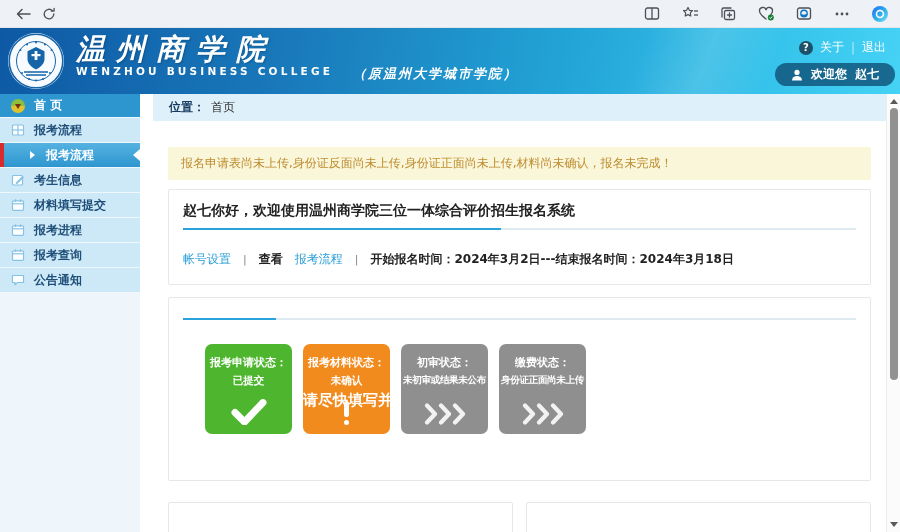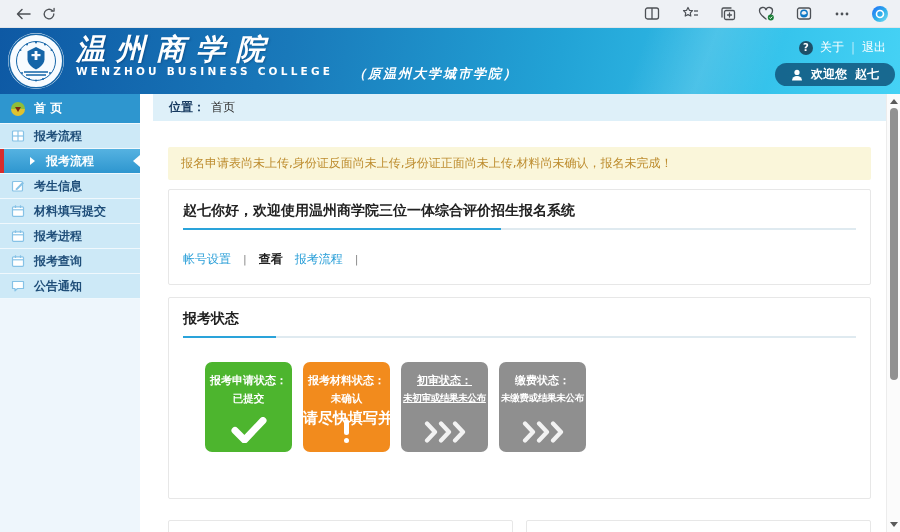--- a/index.html
+++ b/index.html
@@ -32,21 +32,21 @@
   .header-links { position:absolute; right:14px; top:11px; display:flex; align-items:center; gap:7px; font-size:12px; }
   .q-circle { width:14px; height:14px; border-radius:50%; background:rgba(20,40,60,.75); color:#fff; font-size:10px; font-weight:bold; display:flex; align-items:center; justify-content:center; }
   .hlink { color:#fff; text-decoration:none; cursor:pointer; }
   .hsep { color:rgba(255,255,255,.6); }
   .welcome-pill { position:absolute; right:5px; top:35px; height:23px; background:rgba(13,75,115,.78); border-radius:12px; display:flex; align-items:center; gap:8px; padding:0 16px; font-size:12px; font-weight:bold; cursor:pointer; }
 
   
   .app { display:flex; height:438px; }
   .sidebar { width:140px; background:#eef6fc; display:flex; flex-direction:column; }
   .side-item { height:25px; background:#cde9f7; border-bottom:1px solid #f0f8fd; display:flex; align-items:center; padding-left:11px; gap:9px; font-size:12px; font-weight:bold; color:#1f4e79; cursor:pointer; position:relative; }
-  .side-item.home { height:30px; background:#2e96cf; color:#fff; }
+  .side-item.home { height:24px; background:#2e96cf; color:#fff; }
   .side-item.active { background:linear-gradient(180deg,#55b2e1,#2e96cf); color:#fff; padding-left:30px; }
   .side-item.active::before { content:""; position:absolute; left:0; top:0; bottom:0; width:4px; background:#d72c2c; }
   .side-item.active::after { content:""; position:absolute; right:0; top:50%; margin-top:-6px; border:6px solid transparent; border-right:7px solid #fff; }
   .tri-right { width:0; height:0; border:4px solid transparent; border-left:5px solid #fff; margin-right:-2px; }
   .home-circle { width:14px; height:14px; border-radius:50%; background:linear-gradient(180deg,#8fbe3a 48%,#dfc22e 52%); display:flex; align-items:center; justify-content:center; }
   .home-circle i { width:0; height:0; border:3.5px solid transparent; border-top:5px solid #7a2b14; margin-top:4px; }
   .side-filler { flex:1; background:#eef6fc; }
 
   .main { flex:1; display:flex; flex-direction:column; background:#fff; margin-right:14px;padding-left:13px; }
   .breadcrumb { height:27px; background:#def0f9; display:flex; align-items:center; padding-left:16px; font-size:12px; color:#333; gap:6px; }
@@ -284,25 +284,25 @@
         <h2 class="panel-title">赵七你好，欢迎使用温州商学院三位一体综合评价招生报名系统</h2>
         <div class="underline u-wide">
             <i></i>
           </div>
         <div class="links-row">
           <a class="tlink">帐号设置</a>
           <span class="sep">|</span>
           <span class="strong">查看</span>
           <a class="tlink">报考流程</a>
           <span class="sep">|</span>
+          <span class="strong">开始报名时间：2024年3月2日---结束报名时间：2024年3月18日</span>
         </div>
       </section>
 
       <section class="panel status">
-        <h2 class="panel-title">报考状态</h2>
         <div class="underline u-small">
             <i></i>
           </div>
         <div class="cards">
 
           <div class="card" style="background-color: rgb(77, 181, 46);">
             <div class="l1">报考申请状态：</div>
             <div class="l2">已提交</div>
             <div class="card-icon">
               <svg width="36" height="26" viewBox="0 0 36 26">
@@ -314,33 +314,33 @@
           <div class="card" style="background-color: rgb(242, 139, 29);">
             <div class="l1">报考材料状态：</div>
             <div class="l2">未确认</div>
             <div class="l3">请尽快填写并确认</div>
             <div class="card-icon excl">
               <span class="bar"></span>
                 <span class="dot"></span>
             </div>
           </div>
 
-          <div class="card" style="background-color: rgb(143, 143, 143); text-decoration: underline;">
+          <div class="card" style="background-color: rgb(143, 143, 143);">
             <div class="l1">初审状态：</div>
             <div class="l2 tiny">未初审或结果未公布</div>
             <div class="card-icon">
               <svg width="44" height="22" viewBox="0 0 44 22">
                   <path d="M4 2.5 l8 8.5 -8 8.5 M18 2.5 l8 8.5 -8 8.5 M32 2.5 l8 8.5 -8 8.5" stroke="#f2f2f2" stroke-width="4.2" fill="none" stroke-linecap="round" stroke-linejoin="round"></path>
                 </svg>
             </div>
           </div>
 
           <div class="card" style="background-color: rgb(143, 143, 143);">
             <div class="l1">缴费状态：</div>
-            <div class="l2 tiny">未缴费或结果未公布</div>
+            <div class="l2 tiny">身份证正面尚未上传</div>
             <div class="card-icon">
               <svg width="44" height="22" viewBox="0 0 44 22">
                   <path d="M4 2.5 l8 8.5 -8 8.5 M18 2.5 l8 8.5 -8 8.5 M32 2.5 l8 8.5 -8 8.5" stroke="#f2f2f2" stroke-width="4.2" fill="none" stroke-linecap="round" stroke-linejoin="round"></path>
                 </svg>
             </div>
           </div>
 
         </div>
       </section>
 

